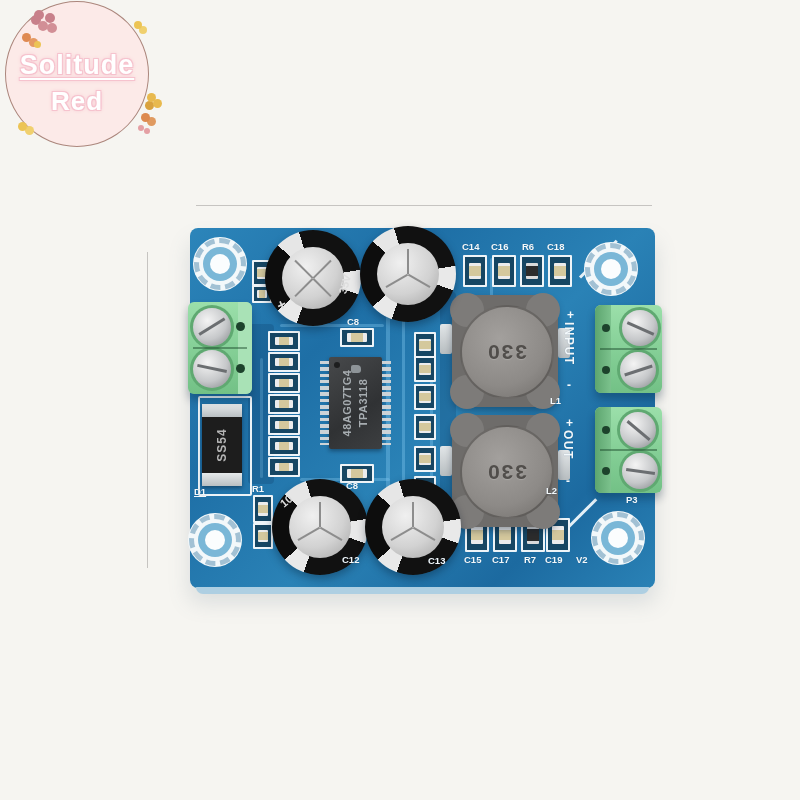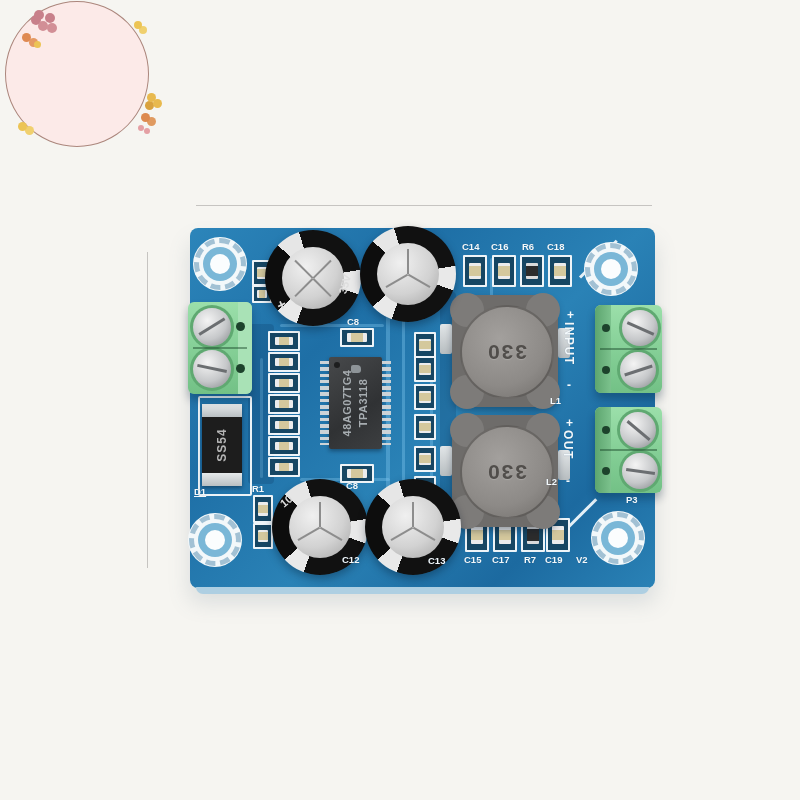--- a/index.html
+++ b/index.html
@@ -117,20 +117,22 @@
   <div class="wm">
     <div class="wm-circle"></div>
     <div class="flw" style="left:30px;top:10px;width:10px;height:10px;background:#c8808a;box-shadow:11px 3px 0 #c8808a,4px 11px 0 #d28f96,-3px 5px 0 #c8808a,13px 13px 0 #d28f96;"></div>
     <div class="flw" style="left:18px;top:33px;width:9px;height:9px;background:#df8a52;box-shadow:7px 5px 0 #e59a63;"></div>
     <div class="flw" style="left:30px;top:41px;width:7px;height:7px;background:#ecc455;"></div>
     <div class="flw" style="left:130px;top:21px;width:8px;height:8px;background:#ecc455;box-shadow:5px 5px 0 #f0d06e;"></div>
     <div class="flw" style="left:143px;top:93px;width:9px;height:9px;background:#e8b94e;box-shadow:6px 6px 0 #e8b94e,-2px 8px 0 #d9a23f;"></div>
     <div class="flw" style="left:137px;top:113px;width:9px;height:9px;background:#dd8a4f;box-shadow:6px 4px 0 #e09a60;"></div>
     <div class="flw" style="left:14px;top:122px;width:9px;height:9px;background:#ecc455;box-shadow:7px 4px 0 #f0d06e;"></div>
     <div class="flw" style="left:134px;top:125px;width:6px;height:6px;background:#e4a0a4;box-shadow:6px 3px 0 #e4a0a4;"></div>
+    <div class="wm-line1">Solitude</div>
+    <div class="wm-line2">Red</div>
   </div>
 
   <div class="dline dline-h"></div>
   <div class="dline dline-v"></div>
 
   <div class="pcb">
 
     <div class="trace" style="left:196px;top:40px;width:4px;height:262px;"></div>
     <div class="trace" style="left:212px;top:60px;width:3px;height:230px;"></div>
     <div class="trace" style="left:90px;top:96px;width:104px;height:3px;"></div>
@@ -390,17 +392,17 @@
         <div class="b"></div>
       </div>
     <div class="smd" style="left:62px;top:57px;width:16px;height:14px;">
         <div class="bh"></div>
       </div>
 
     <div class="sl" style="left:4px;top:258px;text-decoration:underline;">D1</div>
     <div class="sl" style="left:152px;top:326px;">C12</div>
     <div class="sl" style="left:238px;top:327px;">C13</div>
     <div class="sl" style="left:360px;top:155px;margin-top:12px;">L1</div>
-    <div class="sl" style="left:356px;top:248px;">L2</div>
+    <div class="sl" style="left:356px;top:257px;">L2</div>
     <div class="sl" style="left:436px;top:266px;">P3</div>
     <div class="sl" style="left:386px;top:326px;">V2</div>
   </div>
 </div>
 
 </body></html>

